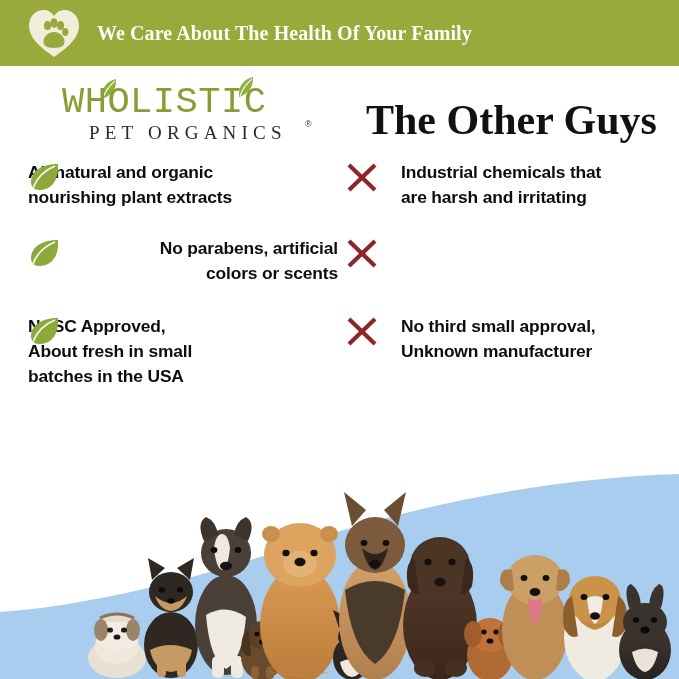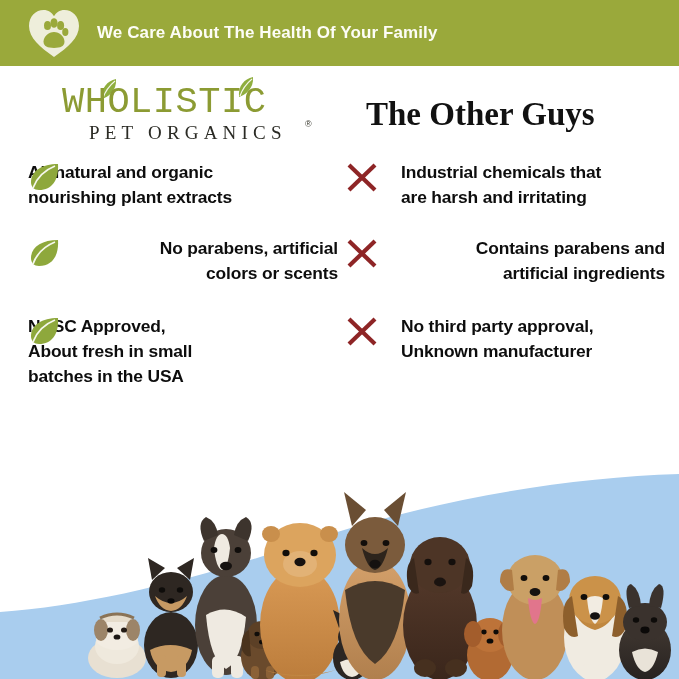--- a/index.html
+++ b/index.html
@@ -33,23 +33,23 @@
     top: 6px;
     width: 56px;
     height: 54px;
   }
   .banner-title {
     position: absolute;
     left: 97px;
     top: 0;
     height: 80px;
     line-height: 66px;
-    font-family: Liberation Sans, sans-serif;
+    font-family: Liberation Serif, serif;
     font-weight: bold;
-    font-size: 17px;
+    font-size: 20px;
     letter-spacing: 0.1px;
     color: #fdfdf6;
     white-space: nowrap;
   }
 
   
   .logo-block {
     position: absolute;
     left: 62px;
     top: 78px;
@@ -98,21 +98,21 @@
     height: 24px;
   }
 
   .other-guys {
     position: absolute;
     left: 366px;
     top: 96px;
     width: 290px;
     font-family: "Liberation Serif", serif;
     font-weight: bold;
-    font-size: 33px;
+    font-size: 42px;
     color: #111111;
     white-space: nowrap;
   }
 
   
   .rows {
     position: absolute;
     left: 0;
     top: 160px;
     width: 679px;
@@ -249,22 +249,20 @@
         <span class="cell-text">No parabens, artificial
 colors or scents</span>
       </div>
       <div class="cell right">
         <span class="mark">
           <svg viewBox="0 0 34 30" width="34" height="30" aria-hidden="true">
             <line x1="4" y1="3" x2="30" y2="28" stroke="#8e2526" stroke-width="4.2"></line>
             <line x1="30" y1="3" x2="4" y2="28" stroke="#8e2526" stroke-width="4.2"></line>
           </svg>
         </span>
-        <span class="cell-text">Contains parabens and
-artificial ingredients</span>
       </div>
     </div>
 
 
     <div class="row" style="height:80px;">
       <div class="cell left">
         <span class="mark">
           <svg viewBox="0 0 34 30" width="34" height="30" aria-hidden="true">
             <path d="M30 2 C14 2 3 9 3 20 C3 25 6 28 11 28 C24 28 31 18 30 2 Z" fill="#8ea83c"></path>
             <path d="M27 4 C17 8 9 15 5 26" stroke="#f5f7ec" stroke-width="1.8" fill="none"></path>
@@ -274,21 +272,21 @@
 About fresh in small
 batches in the USA</span>
       </div>
       <div class="cell right">
         <span class="mark">
           <svg viewBox="0 0 34 30" width="34" height="30" aria-hidden="true">
             <line x1="4" y1="3" x2="30" y2="28" stroke="#8e2526" stroke-width="4.2"></line>
             <line x1="30" y1="3" x2="4" y2="28" stroke="#8e2526" stroke-width="4.2"></line>
           </svg>
         </span>
-        <span class="cell-text">No third party approval,
+        <span class="cell-text">No third small approval,
 Unknown manufacturer</span>
       </div>
     </div>
 
   </div>
 
   <div class="photo">
 
     <svg class="photo-swoosh" viewBox="0 0 679 239" preserveAspectRatio="none">
       <rect x="0" y="0" width="679" height="239" fill="#a9cdee"></rect>

